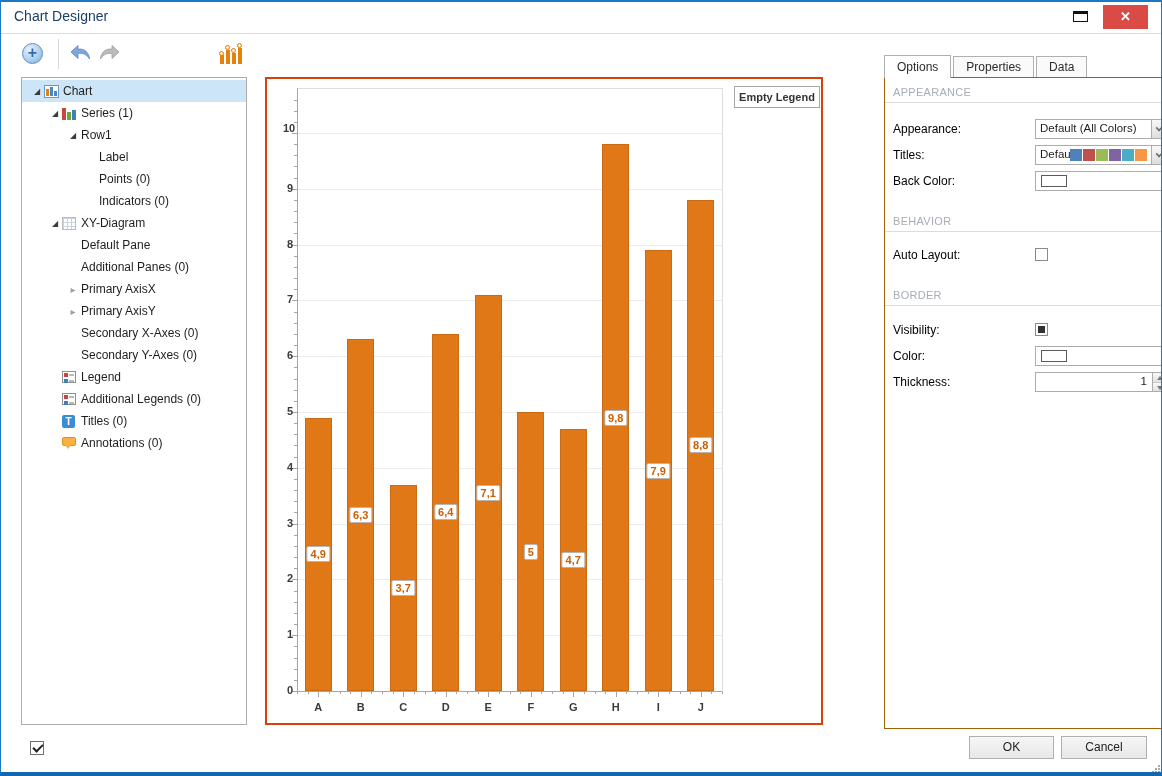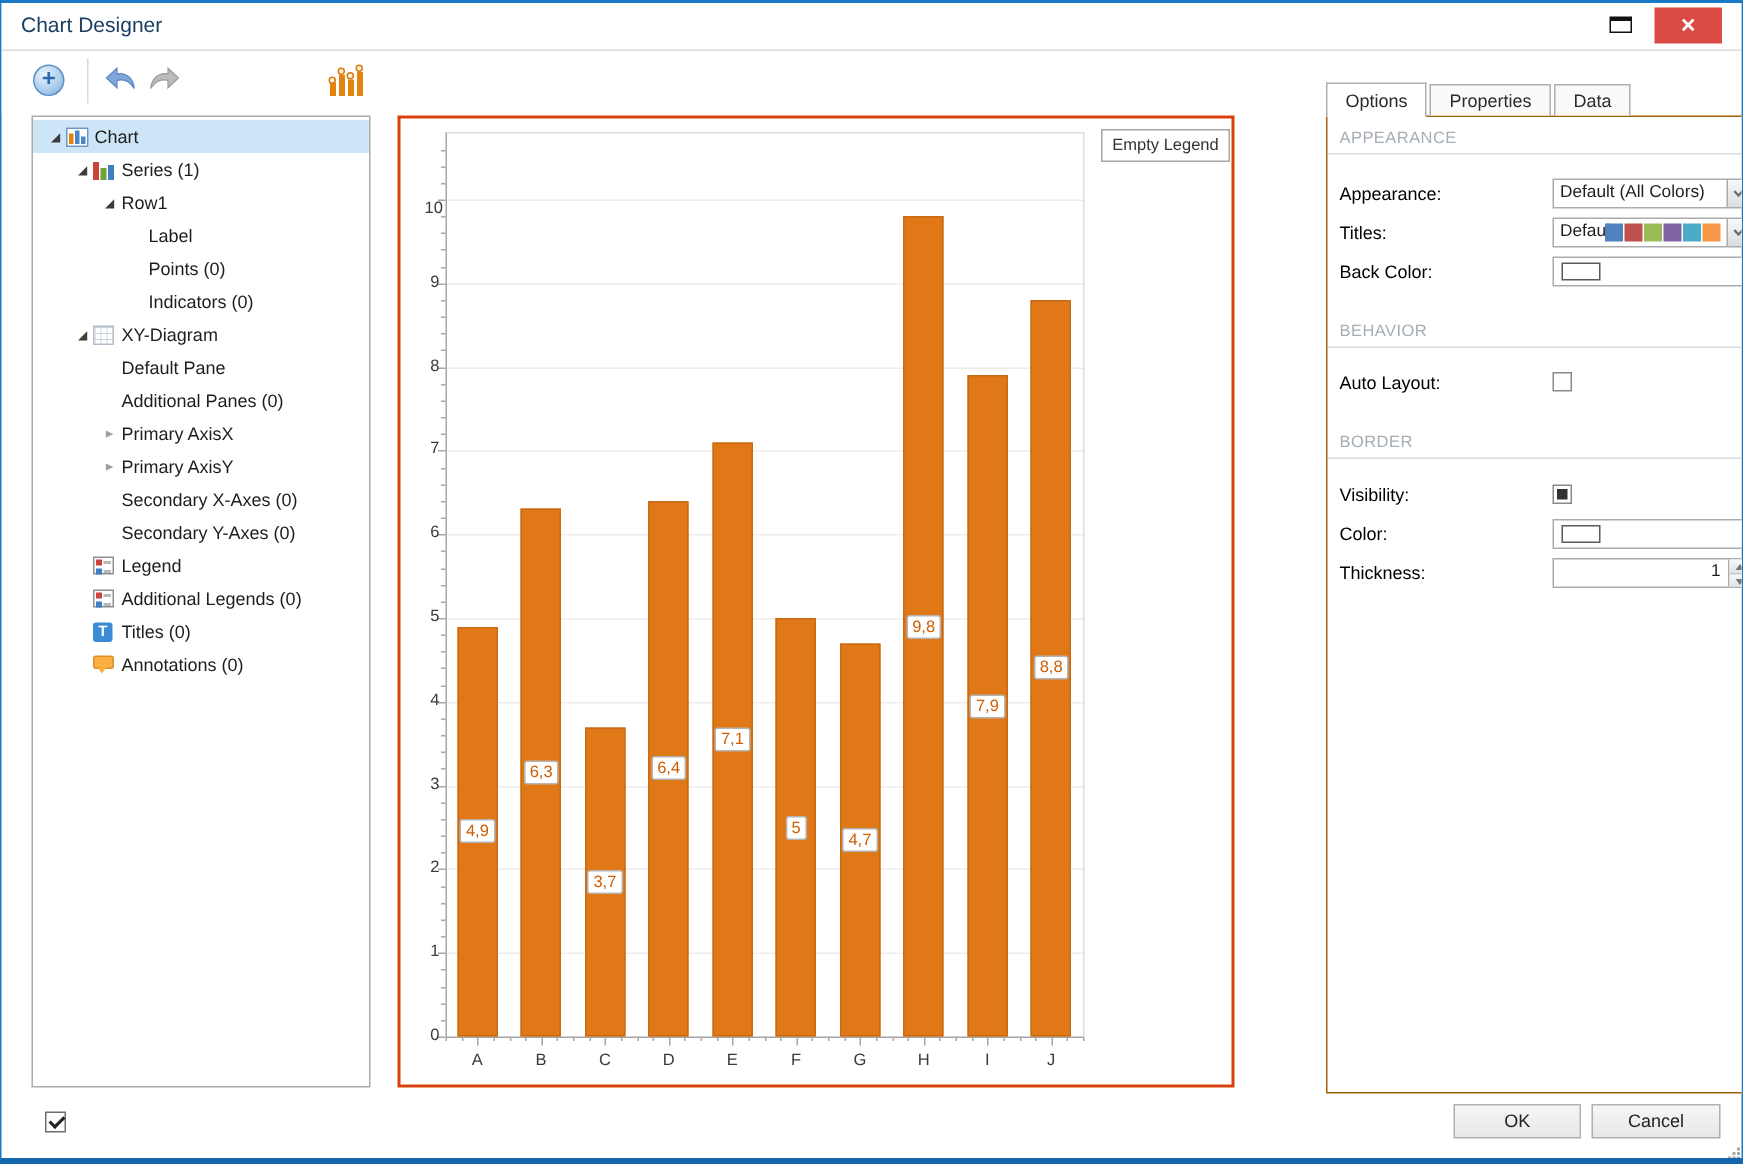--- a/index.html
+++ b/index.html
@@ -42,21 +42,21 @@
     background-image:linear-gradient(#c9d4de 1px, transparent 1px), linear-gradient(90deg, #c9d4de 1px, transparent 1px);
     background-size:4px 4px; background-color:#fff; }
   .icleg { display:inline-block; width:14px; height:12px; border:1px solid #8f8f8f; background:#fff; position:relative; }
   .icleg i { position:absolute; width:4px; height:4px; }
   .icleg em { position:absolute; height:2px; background:#b9b9b9; left:6px; width:5px; }
   .ictitle { display:inline-block; width:13px; height:13px; background:#3d8bd4; border-radius:2px; color:#fff; font-size:10px; font-weight:bold; text-align:center; line-height:13px; font-style:normal; }
   .icann { display:inline-block; position:relative; width:14px; height:9px; background:#fbb03f; border:1px solid #d8922a; border-radius:2px; margin-top:-3px; }
   .icann:after { content:''; position:absolute; left:2px; top:7px; border:3px solid transparent; border-top:4px solid #fbb03f; }
   
   .chart-panel { position:absolute; left:264px; top:75px; width:558px; height:648px; border:2px solid #d8410c; background:#fff; cursor:pointer; }
-  .chart-body { position:absolute; inset:0; }
+  .chart-body { position:absolute; inset:0;font-weight:bold; }
   .plot { position:absolute; left:30px; top:9px; width:426px; height:604px;
     border-left:1px solid #a6a6a6; border-bottom:1px solid #a6a6a6; border-top:1px solid #dddddd; border-right:1px solid #dddddd; }
   .gridline { position:absolute; left:31px; width:424px; height:1px; background:#ececec; }
   .ytick { position:absolute; height:1px; background:#a6a6a6; }
   .xtick { position:absolute; width:1px; background:#a6a6a6; }
   .ylab { position:absolute; left:0; width:26px; text-align:right; font-size:11px; color:#3a3a3a; }
   .xlab { position:absolute; font-size:11px; color:#3a3a3a; transform:translateX(-50%); }
   .bar { position:absolute; background:#e07818; border:1px solid #c96a14; cursor:pointer; }
   .bar-label { position:absolute; transform:translateX(-50%); background:#fff; border:1px solid #b5b5b5; border-radius:2px; padding:1px 3px; font-size:11px; color:#ce5e04; white-space:nowrap; }
   .empty-legend { position:absolute; left:467px; top:7px; width:86px; height:22px; border:1px solid #a6a6a6; background:#fff; font-size:11px; color:#333; text-align:center; line-height:20px; cursor:pointer; }
@@ -269,21 +269,21 @@
         <div class="ytick" style="left: 25px; width: 5px; top: 221.4px;"></div>
         <div class="ylab" style="top: 214.4px;">7</div>
         <div class="gridline" style="top: 165.6px;"></div>
         <div class="ytick" style="left: 25px; width: 5px; top: 165.6px;"></div>
         <div class="ylab" style="top: 158.6px;">8</div>
         <div class="gridline" style="top: 109.8px;"></div>
         <div class="ytick" style="left: 25px; width: 5px; top: 109.8px;"></div>
         <div class="ylab" style="top: 102.8px;">9</div>
         <div class="gridline" style="top: 54px;"></div>
         <div class="ytick" style="left: 25px; width: 5px; top: 54px;"></div>
-        <div class="ylab" style="top: 54px; padding-left: 16px;">10</div>
+        <div class="ylab" style="top: 43px; padding-left: 16px;">10</div>
         <div class="ytick" style="left: 27px; width: 3px; top: 600.84px;"></div>
         <div class="ytick" style="left: 27px; width: 3px; top: 589.68px;"></div>
         <div class="ytick" style="left: 27px; width: 3px; top: 578.52px;"></div>
         <div class="ytick" style="left: 27px; width: 3px; top: 567.36px;"></div>
         <div class="ytick" style="left: 27px; width: 3px; top: 545.04px;"></div>
         <div class="ytick" style="left: 27px; width: 3px; top: 533.88px;"></div>
         <div class="ytick" style="left: 27px; width: 3px; top: 522.72px;"></div>
         <div class="ytick" style="left: 27px; width: 3px; top: 511.56px;"></div>
         <div class="ytick" style="left: 27px; width: 3px; top: 489.24px;"></div>
         <div class="ytick" style="left: 27px; width: 3px; top: 478.08px;"></div>

